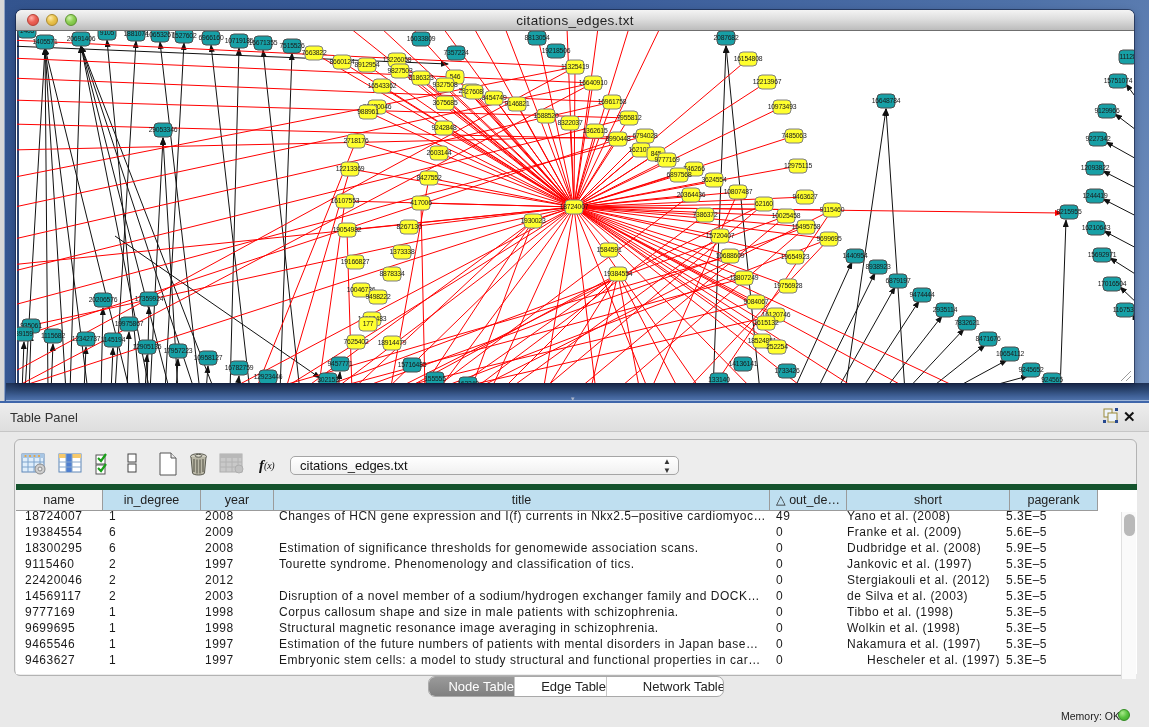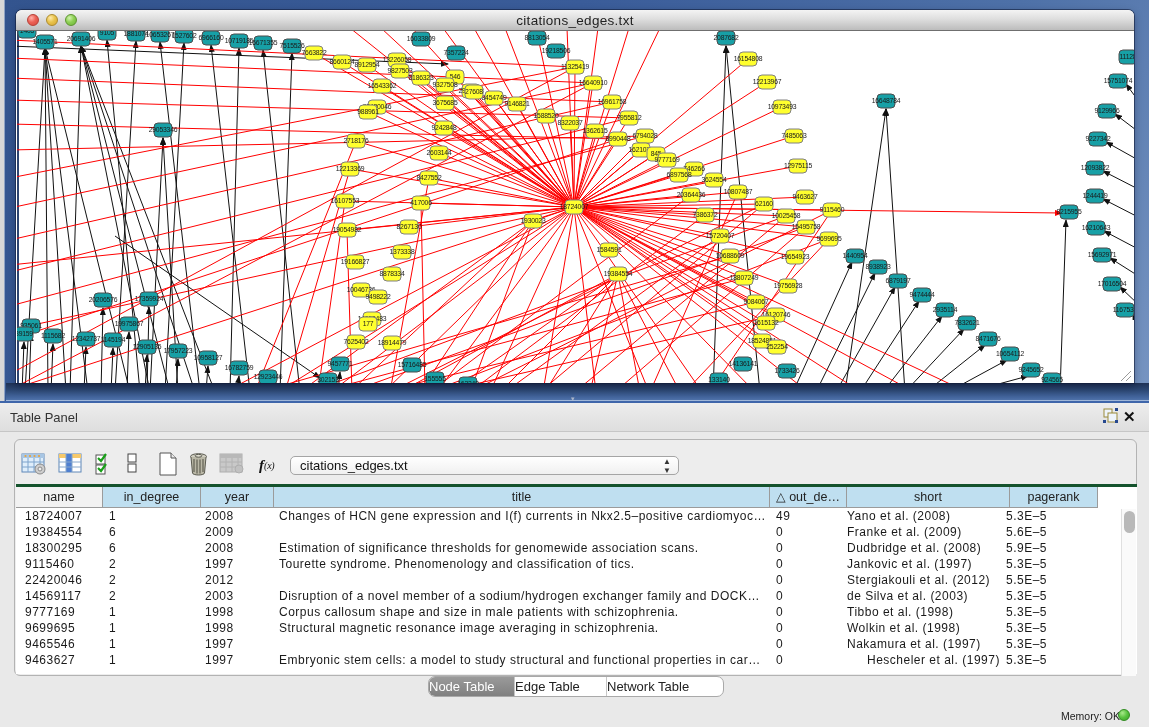--- a/index.html
+++ b/index.html
@@ -25,28 +25,28 @@
 #l3 { left:49px; background:radial-gradient(circle at 35% 30%, #d2f3b0, #8ed054 45%, #6cb437); border:1px solid #5d9430;}
 
 #panel { left:0; top:401px; width:1149px; height:326px; background:#e9e9e9; border-top:2px solid #3f66aa; }
 #phead { position:absolute; left:0; top:0; width:100%; height:29px;
   background:linear-gradient(#ededed,#dedede); border-bottom:1px solid #c6c6c6; }
 #phead .t { position:absolute; left:10px; top:7px; font-size:13px; color:#333; }
 #xbtn { position:absolute; left:1123px; top:5px; font-size:15px; font-weight:bold; color:#111; }
 #toolbox { position:absolute; left:14px; top:36px; width:1123px; height:237px; background:#ededed;
   border:1px solid #b3b3b3; border-radius:6px; }
 #thetable { position:absolute; left:1px; top:44px; width:1121px; height:190px; background:#fff;
-  border-top:3px solid #14532d; }
+  border-top:6px solid #14532d; }
 .hc { position:absolute; top:0; height:21px; border-right:1px solid #9b9b9b; border-bottom:1px solid #9b9b9b;
   background:#bfdff0; font-size:12.5px; color:#222; text-align:center; line-height:21px; }
 .tr { position:absolute; left:0; width:1121px; height:16px; font-size:12px; letter-spacing:0.5px; color:#1a1a1a; white-space:nowrap; }
 .tr span { position:absolute; top:1px; }
 #tabs { position:absolute; left:428px; top:273px; width:296px; height:21px; border:1px solid #a9a9a9;
   border-radius:7px; background:#fff; overflow:hidden; font-size:13px; }
-#tabs div { position:absolute; top:0; height:21px; line-height:20px; text-align:left; color:#222; }
+#tabs div { position:absolute; top:0; height:21px; line-height:20px; text-align:right; color:#222; }
 #seg1 { left:0; width:85px; background:linear-gradient(#9a9a9a,#7d7d7d); color:#fff !important; }
 #seg2 { left:85px; width:92px; border-left:1px solid #c7c7c7; }
 #seg3 { left:177px; width:119px; border-left:1px solid #c7c7c7; }
 #status { position:absolute; left:0; top:301px; width:1149px; height:25px; }
 #status .t { position:absolute; left:1061px; top:6px; font-size:10.5px; color:#222; }
 #memdot { position:absolute; left:1118px; top:5px; width:12px; height:12px; border-radius:50%;
   background:radial-gradient(circle at 35% 30%, #a8e88a, #57c23e 50%, #3da02a); border:1px solid #2f8c1f; }
 
 #dd { position:absolute; left:275px; top:16px; width:389px; height:19px; background:linear-gradient(#ffffff,#f0f0f0);
   border:1px solid #a5a5a5; border-radius:5px; font-size:13px; color:#111; }
@@ -715,20 +715,21 @@
         <span style="left:190px">1998</span>
         <span style="left:264px">Structural magnetic resonance image averaging in schizophrenia.</span>
         <span style="left:761px">0</span>
         <span style="left:832px">Wolkin et al. (1998)</span>
         <span style="left:991px">5.3E–5</span>
       </div>
 <div class="tr" style="top:196px">
         <span style="left:10px">9465546</span>
         <span style="left:94px">1</span>
         <span style="left:190px">1997</span>
+        <span style="left:264px">Estimation of the future numbers of patients with mental disorders in Japan base…</span>
         <span style="left:761px">0</span>
         <span style="left:832px">Nakamura et al. (1997)</span>
         <span style="left:991px">5.3E–5</span>
       </div>
 <div class="tr" style="top:212px">
         <span style="left:10px">9463627</span>
         <span style="left:94px">1</span>
         <span style="left:190px">1997</span>
         <span style="left:264px">Embryonic stem cells: a model to study structural and functional properties in car…</span>
         <span style="left:761px">0</span>

